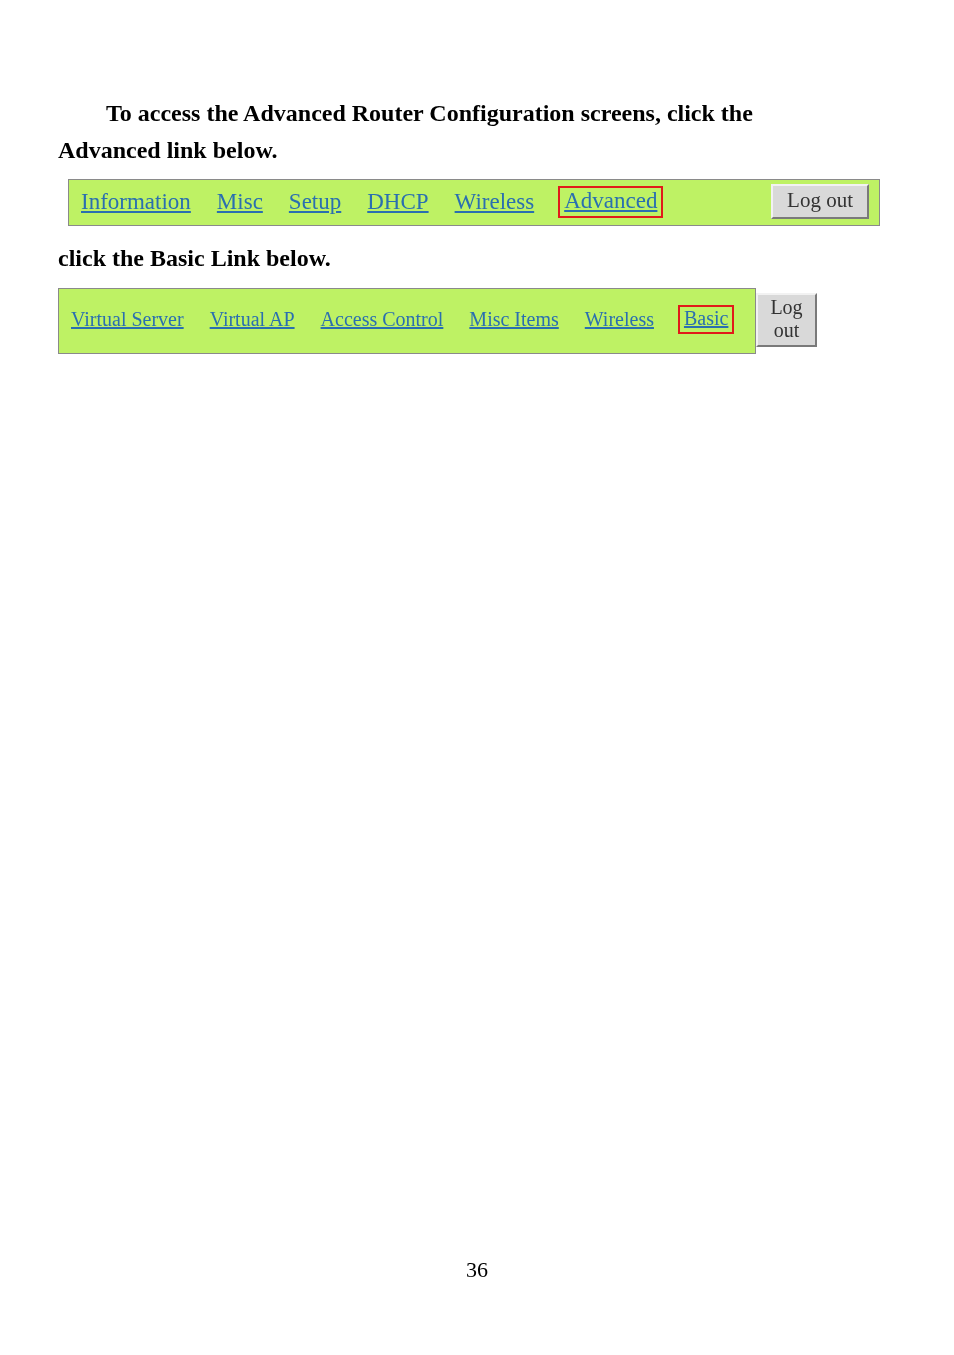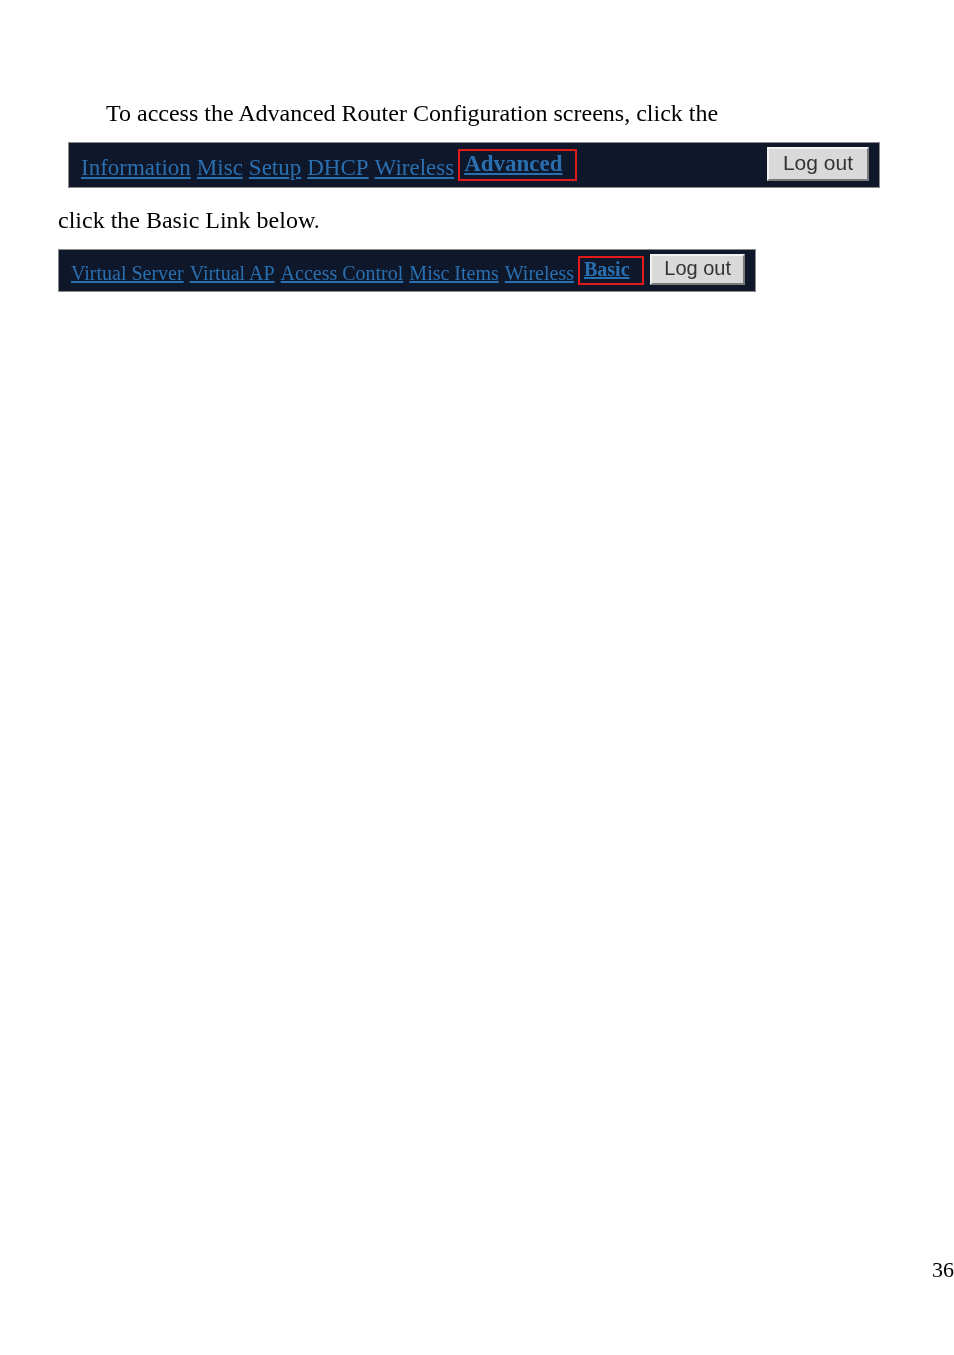--- a/index.html
+++ b/index.html
@@ -9,32 +9,33 @@
       background: #ffffff;
       font-family: "Times New Roman", Times, serif;
       color: #000000;
       position: relative;
       padding: 95px 58px 0 58px;
     }
     .para {
       font-size: 24px;
       line-height: 1.55;
       margin-bottom: 10px;
+      font-weight: bold;
     }
     .para .first-line {
       display: block;
       text-indent: 48px;
     }
     .navbar {
       border: 1px solid #8a8a8a;
-      background: #0f172a;
+      background: #bef264;
       padding: 4px 10px 6px 10px;
       display: flex;
-      align-items: flex-end;
-      gap: 2px;
+      align-items: center;
+      gap: 22px;
       font-family: "Times New Roman", Times, serif;
       margin-bottom: 14px;
     }
     .navbar.one {
       margin-left: 10px;
       width: 812px;
       font-size: 23px;
     }
     .navbar.two {
       margin-left: 0;
@@ -43,53 +44,53 @@
     }
     .nav-link {
       color: #2a6fb0;
       text-decoration: underline;
       cursor: pointer;
       padding: 0 2px;
       white-space: nowrap;
     }
     .highlighted {
       border: 2px solid #e11a1a;
-      padding: 0 12px 2px 4px;
-      font-weight: bold;
+      padding: 0 4px 2px 4px;
     }
     .logout-btn {
       margin-left: auto;
       background: #d9d9d9;
       border-top: 2px solid #f2f2f2;
       border-left: 2px solid #f2f2f2;
       border-right: 2px solid #7a7a7a;
       border-bottom: 2px solid #7a7a7a;
-      font-family: Liberation Sans, sans-serif;
+      font-family: Liberation Serif, serif;
       color: #333333;
       cursor: pointer;
       font-size: 20px;
       padding: 1px 12px 3px 12px;
     }
     .navbar.one .logout-btn { font-size: 21px; padding: 2px 14px 4px 14px; }
     .para2-wrap { margin-top: 6px; }
     .page-number {
       position: absolute;
       bottom: 72px;
       left: 0;
       width: 100%;
-      text-align: right;
+      text-align: center;
       font-size: 22px;
       font-family: "Times New Roman", Times, serif;
     }
   </style>
 </head>
 <body>
 
 <p class="para">
   <span class="first-line">To access the Advanced Router Configuration screens, click the</span>
+  <span>Advanced link below.</span>
 </p>
 
 <div class="navbar one">
   <span class="nav-link">Information</span>
   <span class="nav-link">Misc</span>
   <span class="nav-link">Setup</span>
   <span class="nav-link">DHCP</span>
   <span class="nav-link">Wireless</span>
   <span class="nav-link highlighted">Advanced</span>
   <button class="logout-btn">Log out</button>

